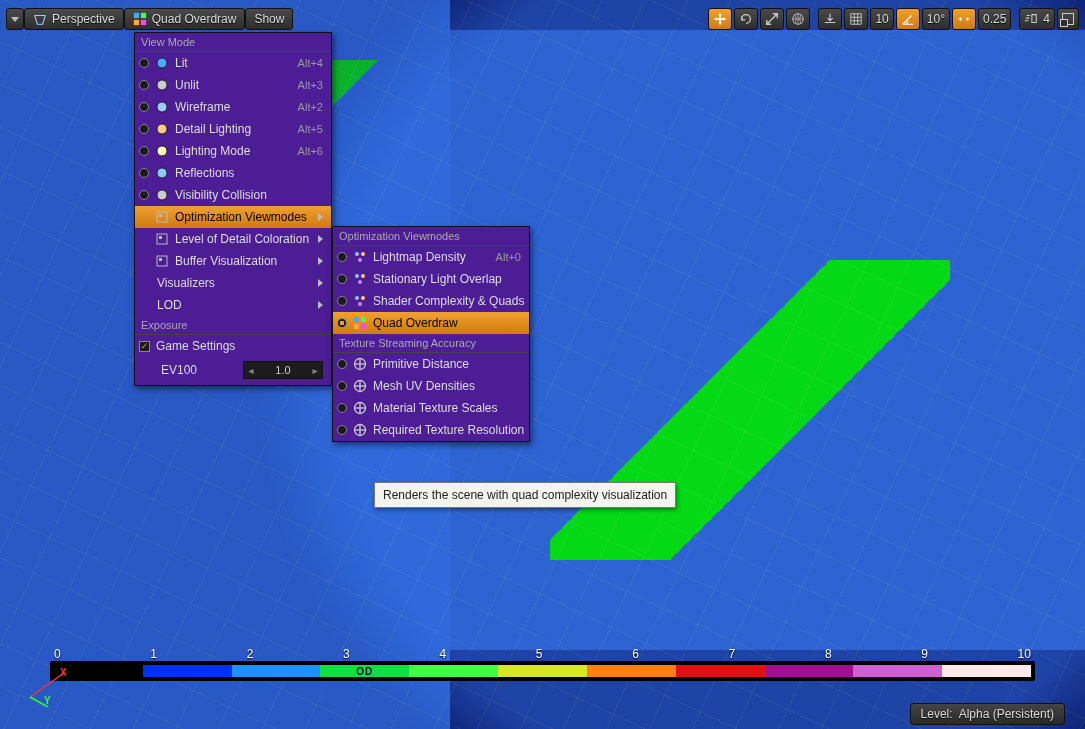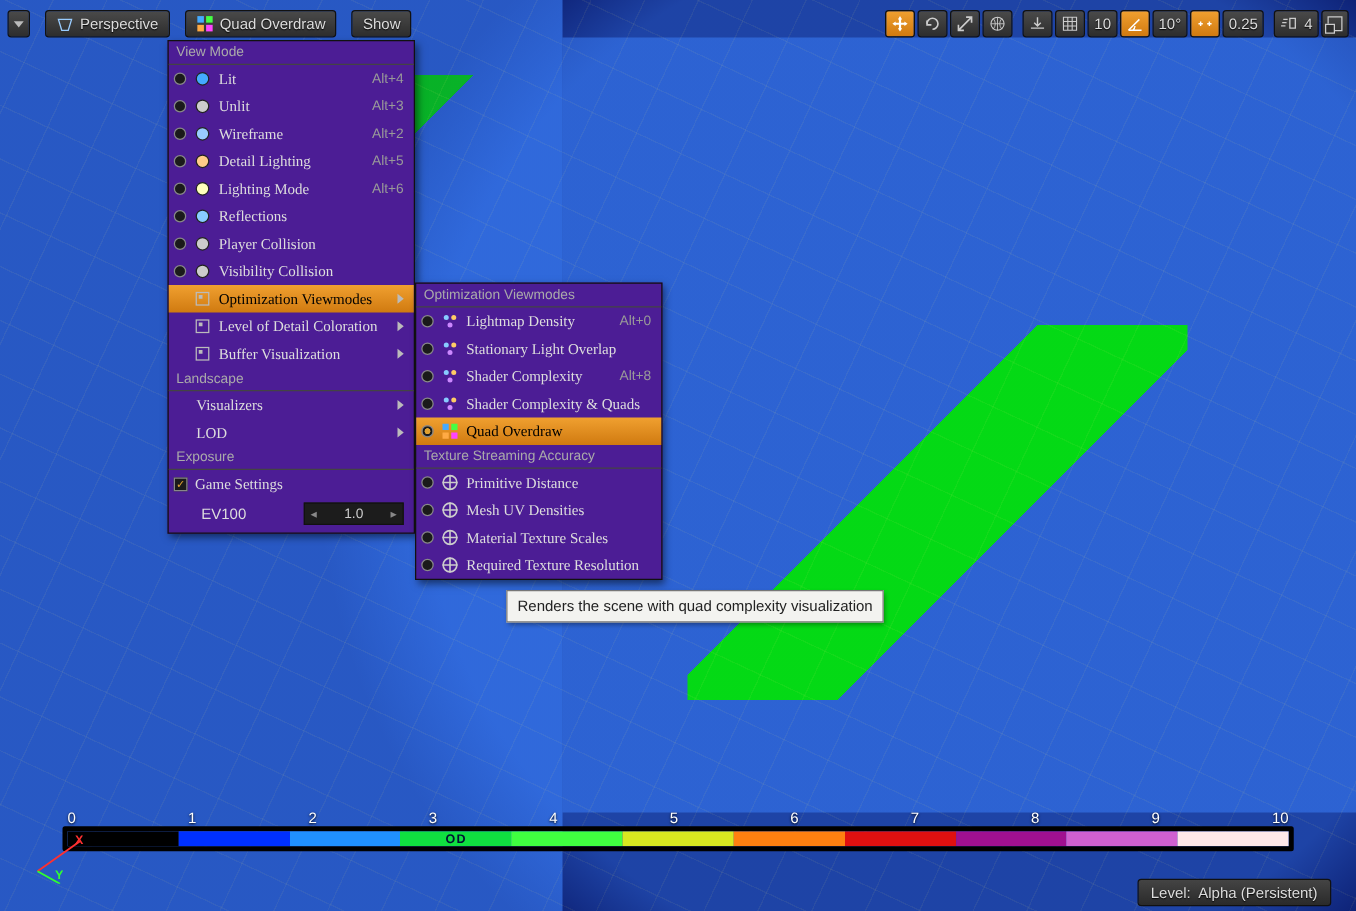--- a/index.html
+++ b/index.html
@@ -18,21 +18,21 @@
   }
   .grid-overlay {
     position: absolute; inset: 0;
     background-image:
       repeating-linear-gradient( 25deg, transparent 0 38px, rgba(255,240,120,.12) 38px 39px),
       repeating-linear-gradient(115deg, transparent 0 38px, rgba(255,240,120,.12) 38px 39px);
     opacity: .5;
   }
 
   
-  .toolbar-top { position: absolute; top: 8px; left: 6px; display: flex; gap: 12px; z-index: 5; }
+  .toolbar-top { position: absolute; top: 8px; left: 6px; display: flex; gap: 0; z-index: 5; }
   .toolbar-top-right { position: absolute; top: 8px; right: 6px; display: flex; gap: 2px; z-index: 5; align-items: center; }
   .tb-btn {
     background: linear-gradient(#4a4a4a,#2d2d2d);
     border: 1px solid #111; border-radius: 3px;
     color: #ddd; font-size: 12px; height: 22px;
     display: flex; align-items: center; padding: 0 8px; gap: 5px;
     text-shadow: 0 1px 1px #000; cursor: default;
   }
   .tb-btn.small { padding: 0 4px; }
   .tb-btn.orange { background: linear-gradient(#f0a030,#d07a10); color:#fff; }
@@ -44,21 +44,21 @@
   .menu {
     position: absolute; background: #4c1d95; border: 1px solid #111;
     font-size: 12px; color: #ddd; z-index: 10; box-shadow: 2px 3px 6px rgba(0,0,0,.5);
   }
   .menu-header { color: #aaa; font-size: 11px; padding: 3px 6px; border-bottom: 1px solid #444; }
   .menu-item { display: flex; align-items: center; padding: 3px 8px 3px 4px; gap: 6px; height: 22px; }
   .menu-item:hover, .menu-item.hl { background: linear-gradient(#f0a030,#d07a10); color: #000; }
   .radio { width: 10px; height: 10px; border-radius: 50%; border: 1px solid #888; background: #1a1a1a; flex-shrink:0; }
   .radio.on { background: radial-gradient(circle,#e0a030 0 40%, #1a1a1a 45%); }
   .mi-ico { width: 14px; height: 14px; flex-shrink: 0; display:inline-block; }
-  .mi-label { flex: 1 1 auto; white-space: nowrap; font-family: Liberation Serif, serif; }
+  .mi-label { flex: 1 1 auto; white-space: nowrap; }
   .mi-short { color: #999; font-size: 11px; margin-left: 14px; }
   .submenu-arrow { width: 0; height: 0; border-top: 4px solid transparent; border-bottom: 4px solid transparent; border-left: 5px solid #bbb; margin-left: auto; }
 
   .checkbox { width: 11px; height: 11px; border: 1px solid #888; background:#1a1a1a; display:inline-flex; align-items:center; justify-content:center; flex-shrink:0; }
   .checkbox::after { content:"✓"; font-size:9px; color:#e0a030; }
 
   .ev-row { display:flex; align-items:center; gap:10px; padding: 4px 8px 6px 4px; }
   .spin { display:flex; align-items:center; background:#1c1c1c; border:1px solid #111; height:18px; }
   .spin input { background:transparent; border:0; color:#ccc; width:50px; text-align:center; font-size:11px; }
   .spin .sp { width:14px; text-align:center; color:#888; font-size:10px; }
@@ -236,27 +236,20 @@
         <span class="mi-ico"><svg viewBox="0 0 14 14">
             <circle cx="7" cy="7" r="5" fill="#8cf" stroke="#222"></circle>
           </svg></span>
         <span class="mi-label">Reflections</span>
       </div>
       <div class="menu-item">
         <span class="radio"></span>
         <span class="mi-ico"><svg viewBox="0 0 14 14">
             <circle cx="7" cy="7" r="5" fill="#ccc" stroke="#222"></circle>
           </svg></span>
-        <span class="mi-label">Player Collision</span>
-      </div>
-      <div class="menu-item">
-        <span class="radio"></span>
-        <span class="mi-ico"><svg viewBox="0 0 14 14">
-            <circle cx="7" cy="7" r="5" fill="#ccc" stroke="#222"></circle>
-          </svg></span>
         <span class="mi-label">Visibility Collision</span>
       </div>
     </div>
   <div id="m1-sub">
       <div class="menu-item hl">
         <span style="width:10px"></span>
         <span class="mi-ico"><svg viewBox="0 0 14 14">
             <rect x="2" y="2" width="10" height="10" fill="none" stroke="#bbb"></rect>
             <rect x="4" y="4" width="3" height="3" fill="#bbb"></rect>
           </svg></span>
@@ -275,21 +268,20 @@
       <div class="menu-item">
         <span style="width:10px"></span>
         <span class="mi-ico"><svg viewBox="0 0 14 14">
             <rect x="2" y="2" width="10" height="10" fill="none" stroke="#bbb"></rect>
             <rect x="4" y="4" width="3" height="3" fill="#bbb"></rect>
           </svg></span>
         <span class="mi-label">Buffer Visualization</span>
         <span class="submenu-arrow"></span>
       </div>
     </div>
-  <div class="menu-header">Landscape</div>
   <div id="m1-land">
       <div class="menu-item">
         <span style="width:12px"></span>
         <span class="mi-label">Visualizers</span>
         <span class="submenu-arrow"></span>
       </div>
       <div class="menu-item">
         <span style="width:12px"></span>
         <span class="mi-label">LOD</span>
         <span class="submenu-arrow"></span>
@@ -333,30 +325,20 @@
           </svg></span>
         <span class="mi-label">Stationary Light Overlap</span>
       </div>
       <div class="menu-item">
         <span class="radio"></span>
         <span class="mi-ico"><svg viewBox="0 0 14 14">
             <circle cx="4" cy="4" r="2" fill="#8cf"></circle>
             <circle cx="10" cy="4" r="2" fill="#fc6"></circle>
             <circle cx="7" cy="10" r="2" fill="#c8f"></circle>
           </svg></span>
-        <span class="mi-label">Shader Complexity</span>
-        <span class="mi-short">Alt+8</span>
-      </div>
-      <div class="menu-item">
-        <span class="radio"></span>
-        <span class="mi-ico"><svg viewBox="0 0 14 14">
-            <circle cx="4" cy="4" r="2" fill="#8cf"></circle>
-            <circle cx="10" cy="4" r="2" fill="#fc6"></circle>
-            <circle cx="7" cy="10" r="2" fill="#c8f"></circle>
-          </svg></span>
         <span class="mi-label">Shader Complexity &amp; Quads</span>
       </div>
       <div class="menu-item hl">
         <span class="radio on"></span>
         <span class="mi-ico"><svg viewBox="0 0 14 14">
             <rect x="1" y="1" width="5" height="5" fill="#4af"></rect>
             <rect x="8" y="1" width="5" height="5" fill="#4f4"></rect>
             <rect x="1" y="8" width="5" height="5" fill="#fa4"></rect>
             <rect x="8" y="8" width="5" height="5" fill="#f4f"></rect>
           </svg></span>
@@ -397,21 +379,21 @@
         <span class="mi-ico"><svg viewBox="0 0 14 14">
             <circle cx="7" cy="7" r="5.5" fill="none" stroke="#ccc" stroke-width="1.3"></circle>
             <line x1="7" y1="1" x2="7" y2="13" stroke="#ccc" stroke-width="1.3"></line>
             <line x1="1" y1="7" x2="13" y2="7" stroke="#ccc" stroke-width="1.3"></line>
           </svg></span>
         <span class="mi-label">Required Texture Resolution</span>
       </div>
     </div>
 </div>
 
-<div class="tooltip" style="top:472px; left:374px;margin-left:31px;">
+<div class="tooltip" style="top:482px; left:374px;">
   <span>Renders the scene with quad complexity visualization</span>
 </div>
 
 <div class="legend">
   <div class="legend-nums" id="legend-nums">
       <span>0</span>
       <span>1</span>
       <span>2</span>
       <span>3</span>
       <span>4</span>

